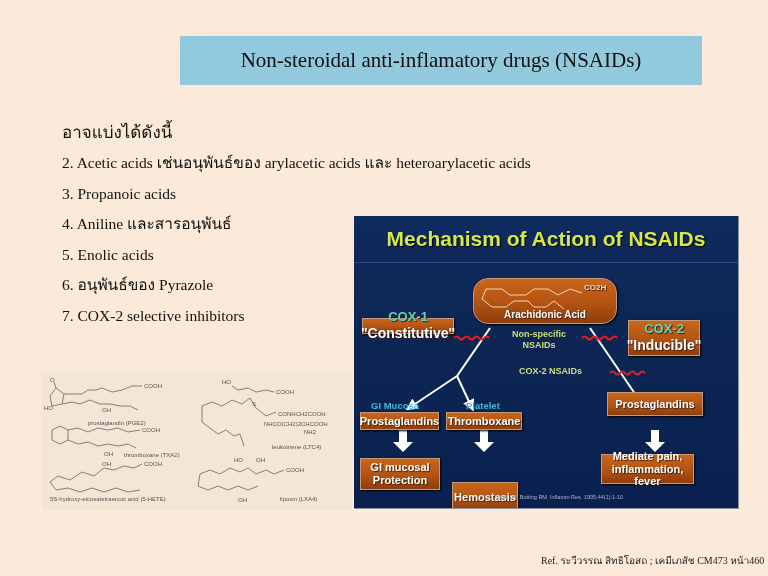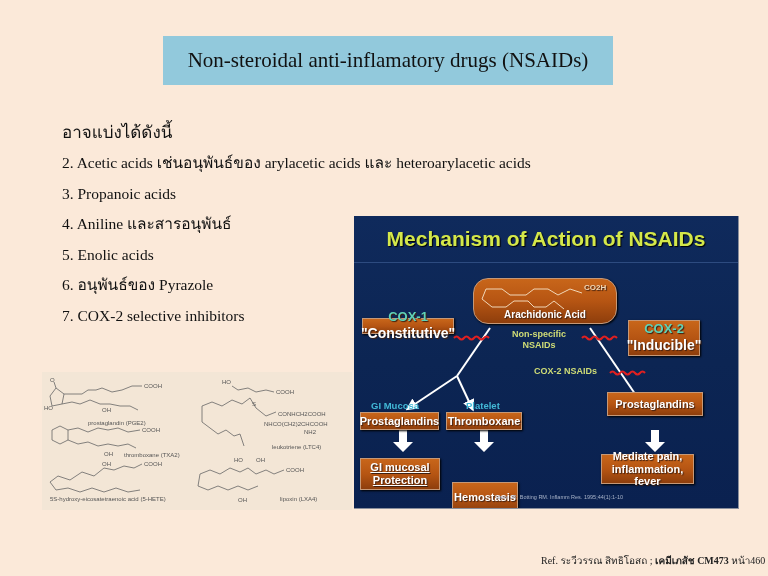--- a/index.html
+++ b/index.html
@@ -4,21 +4,21 @@
   <style>
     * { margin: 0; padding: 0; box-sizing: border-box; }
     html, body { width: 768px; height: 576px; overflow: hidden; }
     body {
       background: #fbe9d9;
       position: relative;
       font-family: "Liberation Serif", "DejaVu Serif", serif;
       color: #111;
     }
     .title-box {
-      position: absolute; left: 163px; top: 36px; width: 450px; height: 49px;
+      position: absolute; left: 180px; top: 36px; width: 522px; height: 49px;
       background: #92c9dc;
       display: flex; align-items: center; justify-content: center;
       font-size: 21px; color: #111;
     }
     .intro {
       position: absolute; left: 62px; top: 118px;
       font-size: 17px;
     }
     .list { position: absolute; left: 62px; top: 148px; }
     .list-item {
@@ -64,21 +64,21 @@
     .aa-label { position: absolute; left: 0; bottom: 3px; width: 100%; text-align: center; font-size: 10px; }
     .lbl-yellow { position: absolute; color: #cfdc76; font-weight: bold; font-size: 9px; text-align: center; line-height: 1.25; }
     .lbl-cyan { position: absolute; color: #42b8d6; font-weight: bold; font-size: 9.5px; }
     .diagram-ref {
       position: absolute; left: 142px; top: 278px; font-size: 5.5px; color: #a8b3c8; white-space: nowrap;
     }
     .diagram svg.overlay { position: absolute; left: 0; top: 0; }
     .footer {
       position: absolute; left: 541px; top: 553px; font-size: 10px; white-space: nowrap; color: #222;
     }
-    .footer b { font-weight: bold; }
+    .footer b { font-weight: normal; }
   </style>
 </head>
 <body>
 
 <div class="title-box">
   <span>Non-steroidal anti-inflamatory drugs (NSAIDs)</span>
 </div>
 
 <div class="intro">อาจแบ่งได้ดังนี้</div>
 
@@ -192,36 +192,36 @@
 
   <div class="obox" style="left:274px; top:104px; width:72px; height:36px;">
     <span class="cox-name">COX-2</span>
     <span class="cox-sub">"Inducible"</span>
   </div>
 
   <div class="lbl-yellow" style="left:148px; top:113px; width:74px;">
     <div>Non-specific</div>
     <div>NSAIDs</div>
   </div>
-  <div class="lbl-yellow" style="left:180px; top:150px;">COX-2  NSAIDs</div>
+  <div class="lbl-yellow" style="left:165px; top:150px;">COX-2  NSAIDs</div>
 
   <div class="lbl-cyan" style="left:17px; top:184px;">GI Mucosa</div>
   <div class="lbl-cyan" style="left:112px; top:184px;">Platelet</div>
 
   <div class="obox" style="left:6px; top:196px; width:79px; height:18px; font-size:11px;">
     <span>Prostaglandins</span>
   </div>
   <div class="obox" style="left:92px; top:196px; width:76px; height:18px; font-size:11px;">
     <span>Thromboxane</span>
   </div>
   <div class="obox" style="left:253px; top:176px; width:96px; height:24px; font-size:11px;">
     <span>Prostaglandins</span>
   </div>
 
-  <div class="obox" style="left:6px; top:242px; width:80px; height:32px; font-size:11px;text-decoration:underline;">
+  <div class="obox" style="left:6px; top:242px; width:80px; height:32px; font-size:11px;">
     <span>GI mucosal</span>
     <span>Protection</span>
   </div>
   <div class="obox" style="left:98px; top:244px; width:66px; height:30px; font-size:11px;margin-top:22px;">
     <span>Hemostasis</span>
   </div>
   <div class="obox" style="left:247px; top:238px; width:93px; height:30px; font-size:11px;">
     <span>Mediate pain,</span>
     <span>inflammation, fever</span>
   </div>

